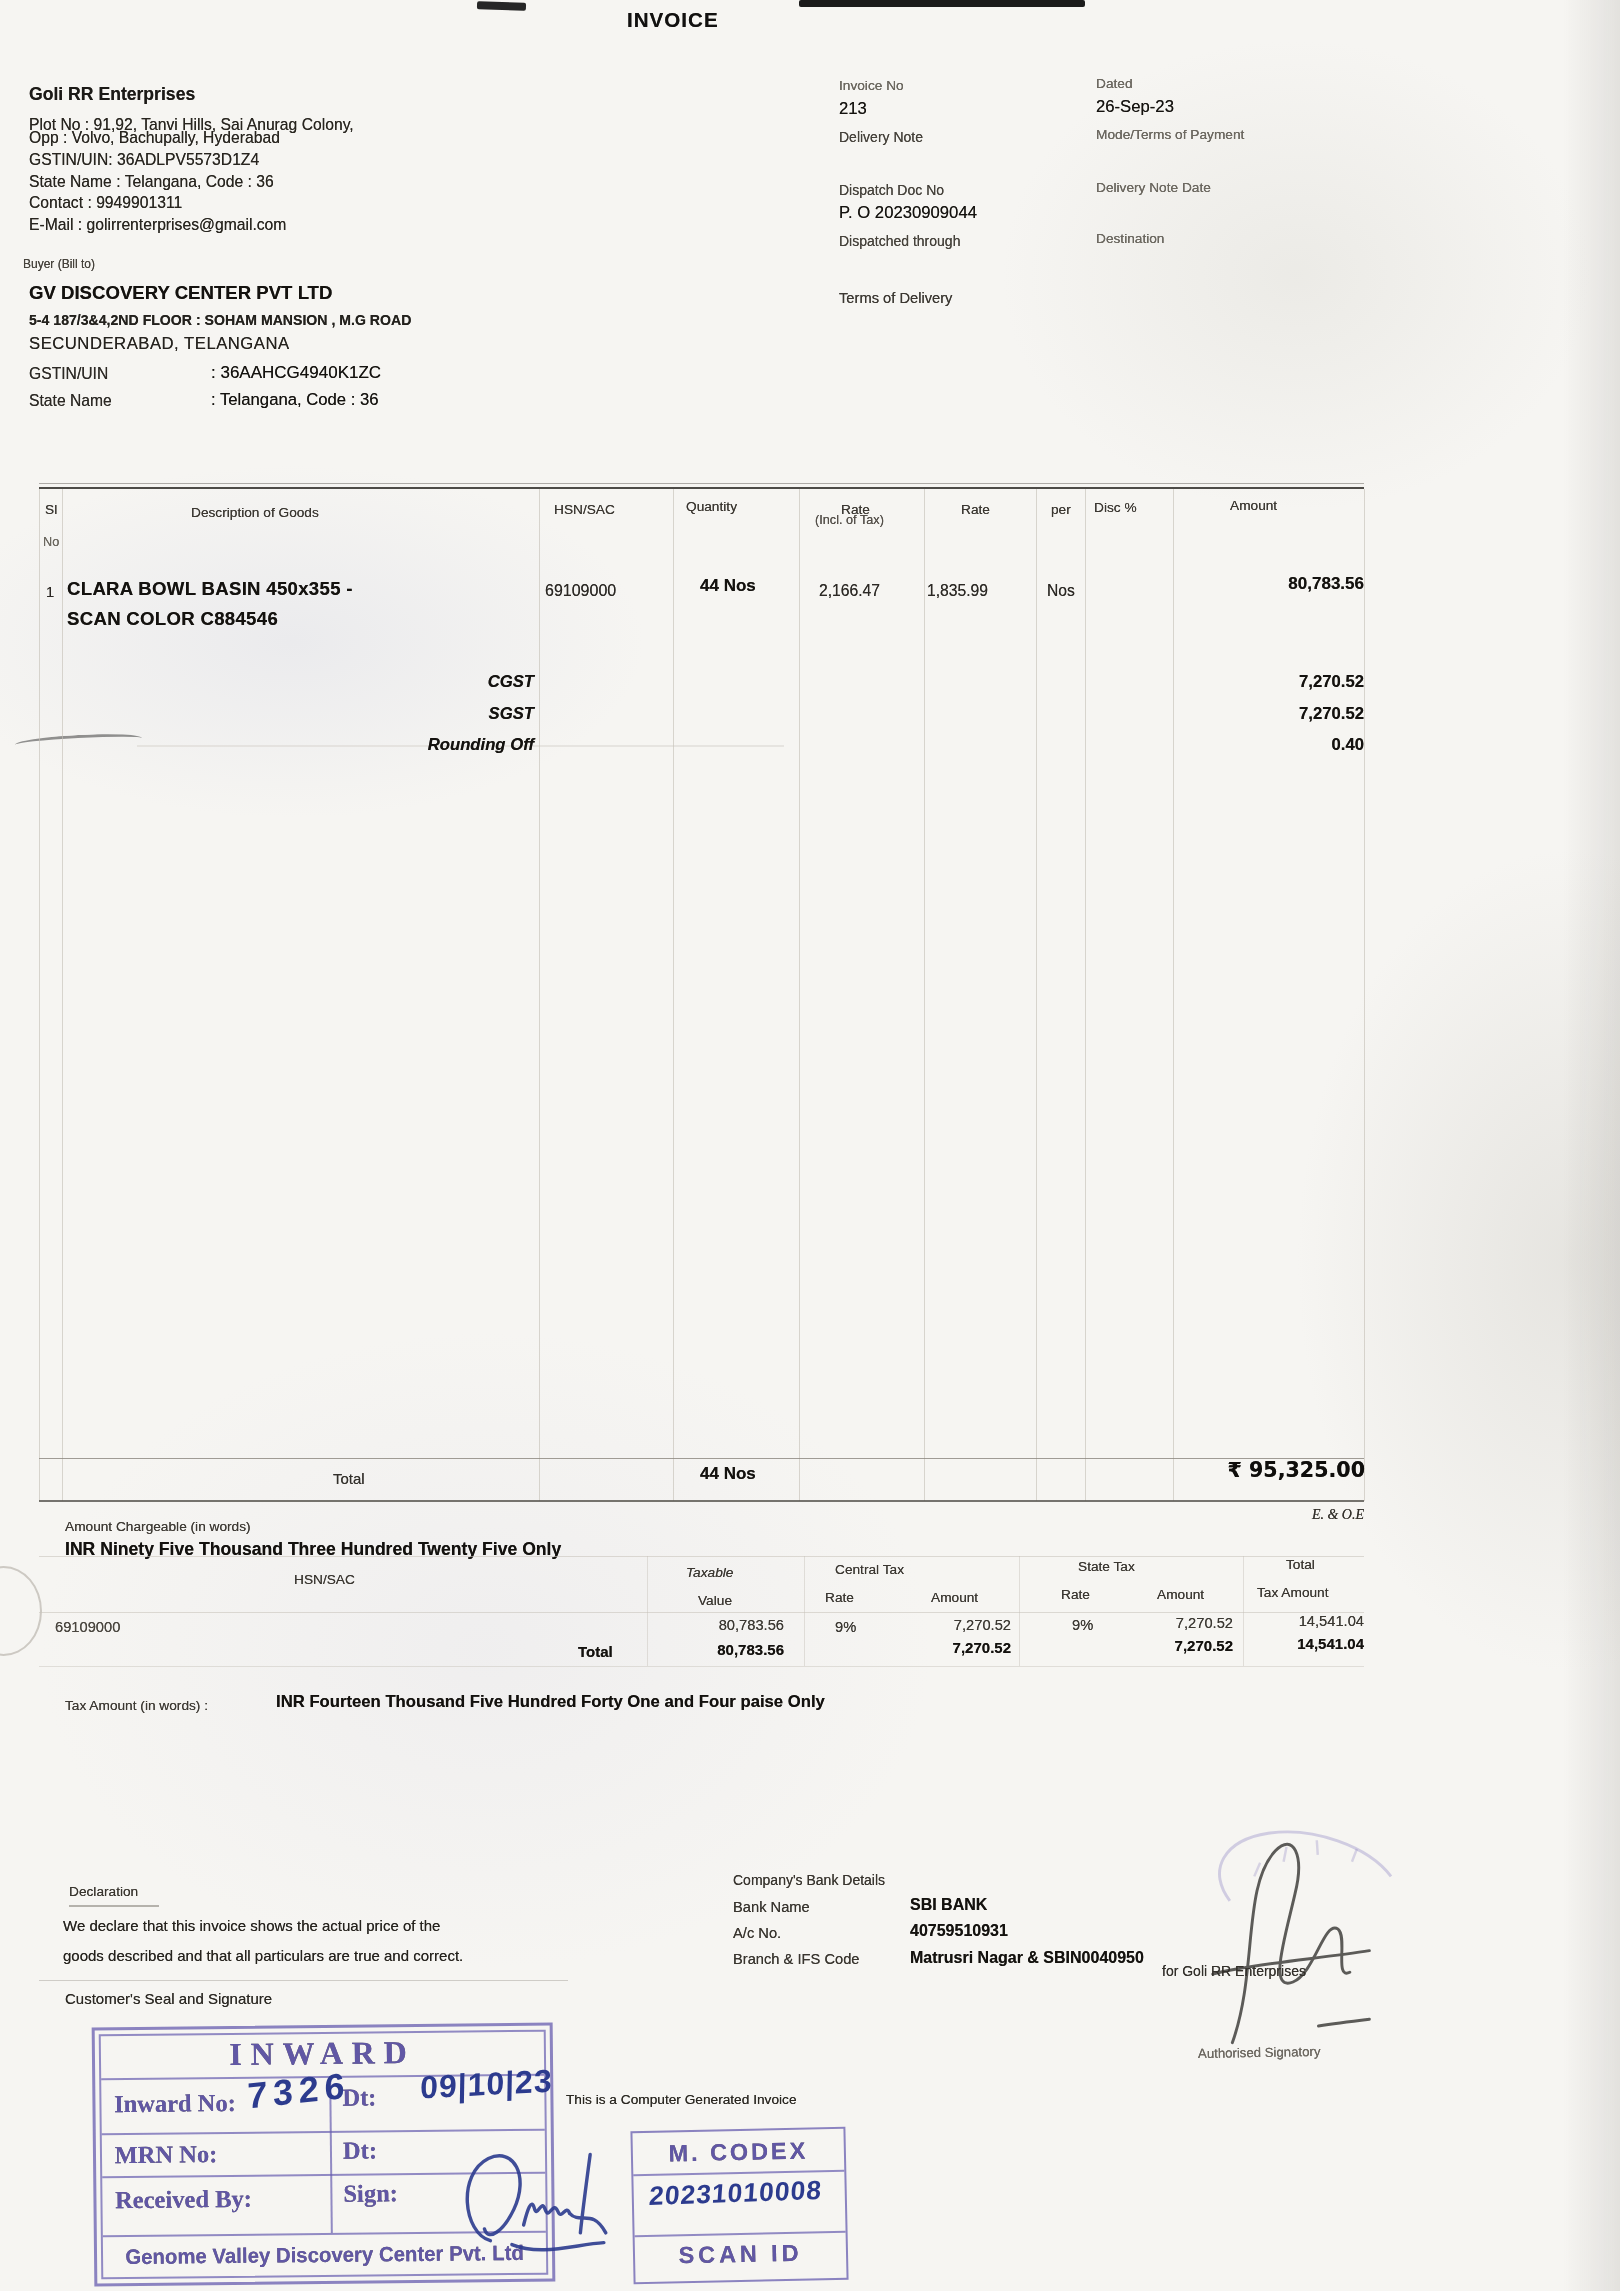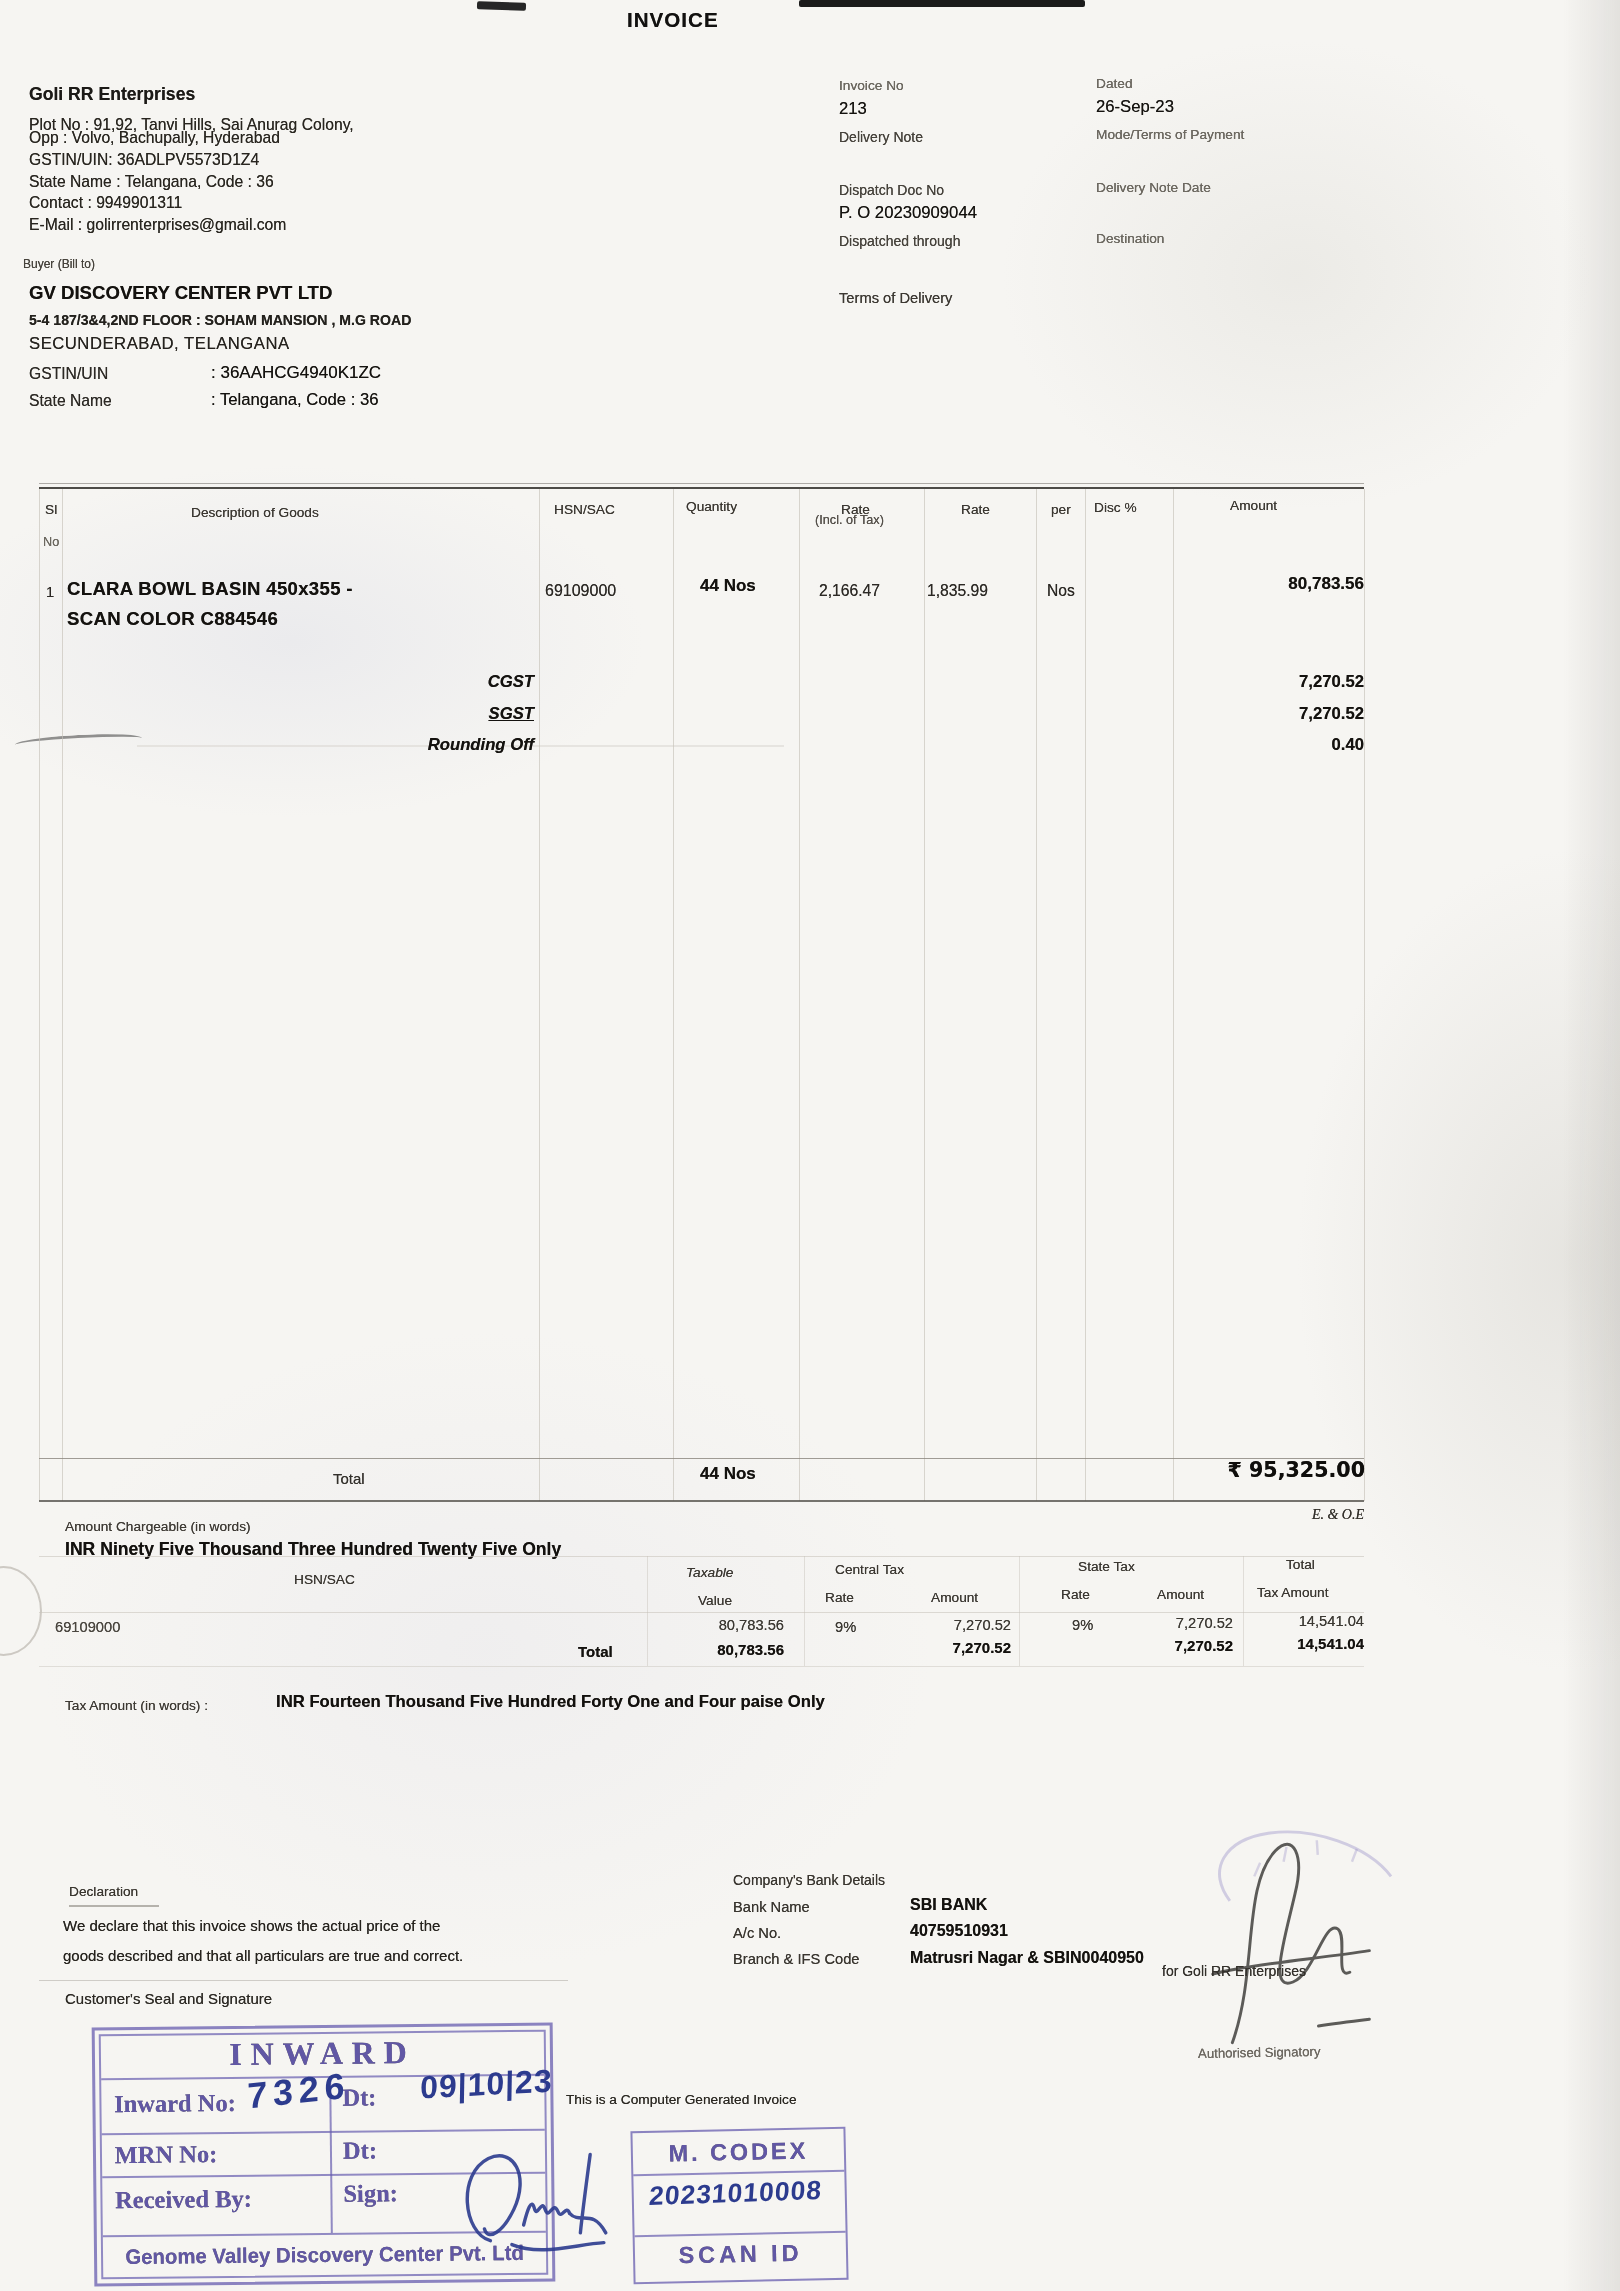--- a/index.html
+++ b/index.html
@@ -111,21 +111,21 @@
   <div class="abs b scan" style="left:67px;top:578px;font-size:18.6px;letter-spacing:0.3px;color:#14120f;">CLARA BOWL BASIN 450x355 -</div>
   <div class="abs b scan" style="left:67px;top:608px;font-size:18.6px;letter-spacing:0.3px;color:#14120f;">SCAN COLOR C884546</div>
   <div class="abs num scan" style="left:545px;top:582px;font-size:16px;">69109000</div>
   <div class="abs b scan" style="left:700px;top:576px;font-size:17px;color:#14120f;">44 Nos</div>
   <div class="abs num scan" style="left:819px;top:582px;">2,166.47</div>
   <div class="abs num scan" style="left:927px;top:582px;">1,835.99</div>
   <div class="abs num scan" style="left:1047px;top:582px;">Nos</div>
   <div class="abs b r scan" style="left:1215px;top:574px;width:149px;font-size:17px;color:#14120f;">80,783.56</div>
 
   <div class="abs b i r scan" style="left:323px;top:672px;width:211px;font-size:16.7px;color:#14120f;">CGST</div>
-  <div class="abs b i r scan" style="left:323px;top:704px;width:211px;font-size:16.7px;color:#14120f;text-decoration:underline;">SGST</div>
+  <div class="abs b i r scan" style="left:323px;top:704px;width:211px;font-size:16.7px;color:#14120f;">SGST</div>
   <div class="abs b i r scan" style="left:323px;top:735px;width:211px;font-size:16.7px;color:#14120f;">Rounding Off</div>
   <div class="abs b r scan" style="left:1215px;top:672px;width:149px;font-size:16.7px;color:#14120f;">7,270.52</div>
   <div class="abs b r scan" style="left:1215px;top:704px;width:149px;font-size:16.7px;color:#14120f;">7,270.52</div>
   <div class="abs b r scan" style="left:1215px;top:735px;width:149px;font-size:16.7px;color:#14120f;">0.40</div>
 
   <div class="abs" style="left:39px;top:1458px;width:1325px;height:1px;background:#8a857d;opacity:.8;"></div>
   <div class="abs scan" style="left:333px;top:1470px;font-size:15px;color:#33302b;">Total</div>
   <div class="abs b scan" style="left:700px;top:1464px;font-size:17px;color:#14120f;">44 Nos</div>
   <div class="abs b r scan" style="left:1147px;top:1458px;width:218px;font-size:20.6px;color:#0f0e0c;font-family:'DejaVu Sans','Liberation Sans',sans-serif;">₹ 95,325.00</div>
   <div class="abs" style="left:39px;top:1500px;width:1325px;height:2px;background:#55524c;opacity:.8;"></div>

